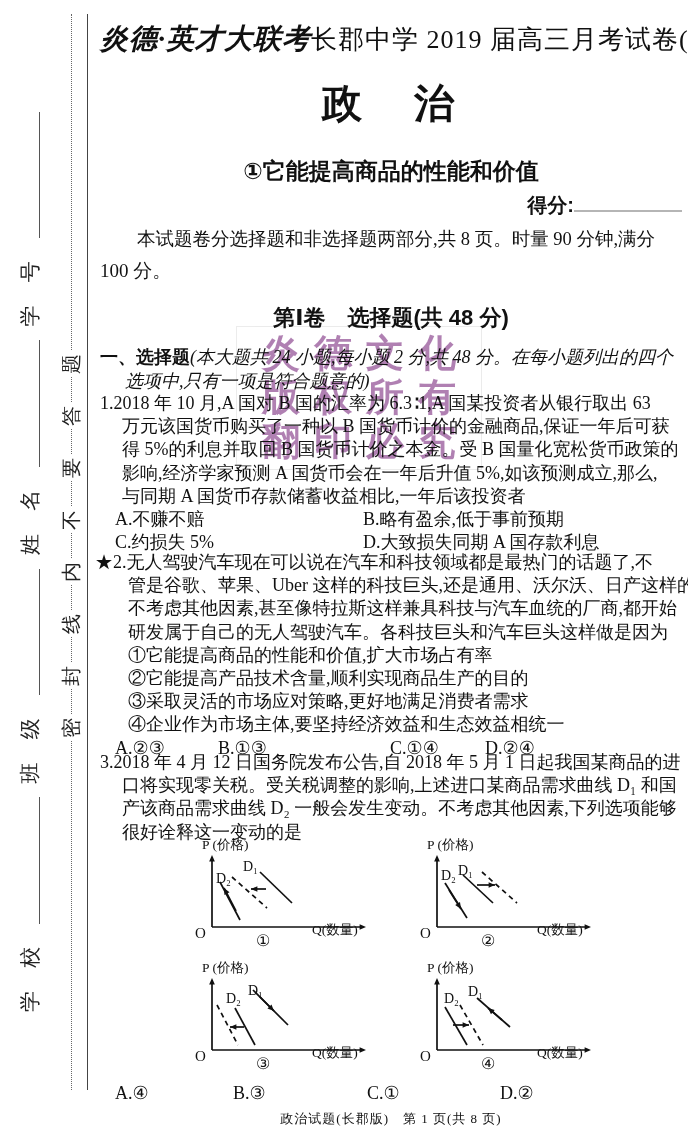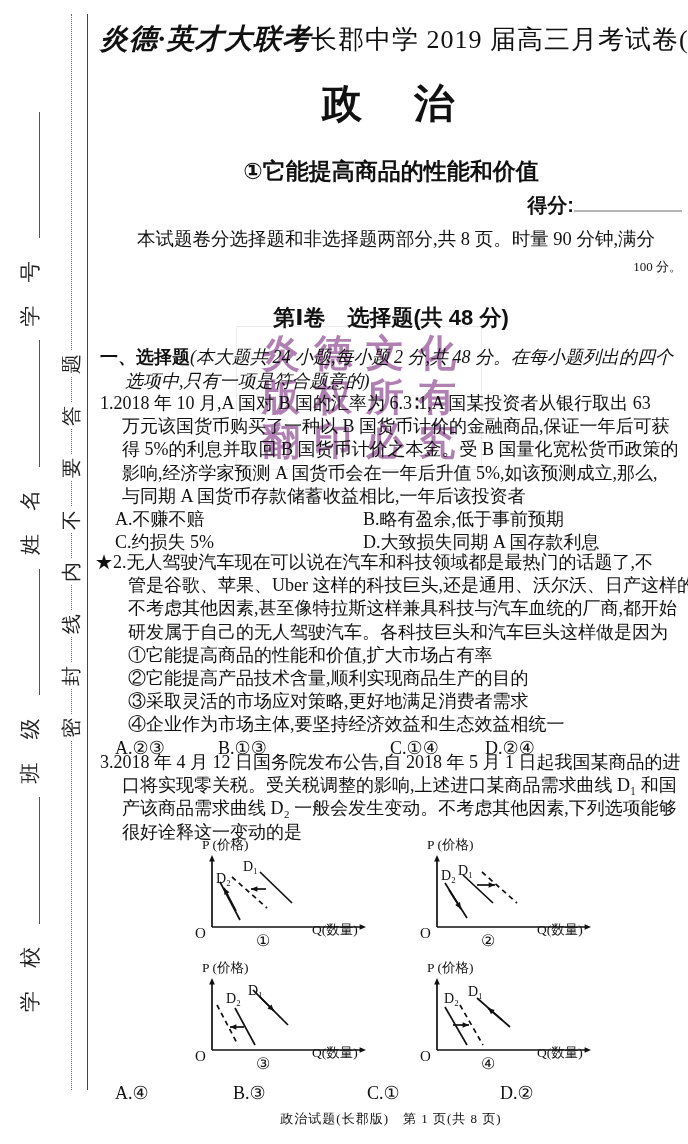--- a/index.html
+++ b/index.html
@@ -25,21 +25,21 @@
   .hdr{top:20px;white-space:nowrap;font-size:26px;}
   .hdr .brand{font-weight:900;font-size:28px;font-style:italic;letter-spacing:1px;}
   .hdr .rest{font-size:26px;letter-spacing:1px;}
   .title{top:76px;text-align:center;font-size:40px;font-weight:bold;letter-spacing:6px;}
   .subtitle{top:156px;text-align:center;font-size:23px;font-weight:bold;
       font-family:"Liberation Sans","DejaVu Sans",sans-serif;}
   .scorerow{top:192px;text-align:right;font-size:20px;font-weight:bold;
       font-family:"Liberation Sans","DejaVu Sans",sans-serif;padding-right:12px;}
   .scoreline{display:inline-block;width:108px;height:16px;border-bottom:2px solid #b5b5b5;}
   .intro1{top:226px;font-size:18.5px;text-indent:37px;white-space:nowrap;}
-  .intro2{top:258px;font-size:13px;white-space:nowrap;text-align:right;}
+  .intro2{top:258px;font-size:19px;white-space:nowrap;}
   .sect{top:303px;text-align:center;font-size:22px;font-weight:bold;
       font-family:"Liberation Sans","DejaVu Sans",sans-serif;}
   .dir1{top:345px;font-size:18px;white-space:nowrap;}
   .dir1 b{font-family:"Liberation Sans","DejaVu Sans",sans-serif;font-size:18px;}
   .dir1 .kai,.dir2{font-style:italic;}
   .dir2{top:369px;font-size:18px;padding-left:25px;white-space:nowrap;}
   .tline{height:23.2px;line-height:23.2px;font-size:18px;white-space:nowrap;}
   .q1blk{top:392px;} .q2blk{top:551px;} .q3blk{top:751px;}
   .q1lines .tline,.q3lines .tline{margin-left:22px;}
   .q1lines .tline.first,.q3lines .tline.first{margin-left:0;}

